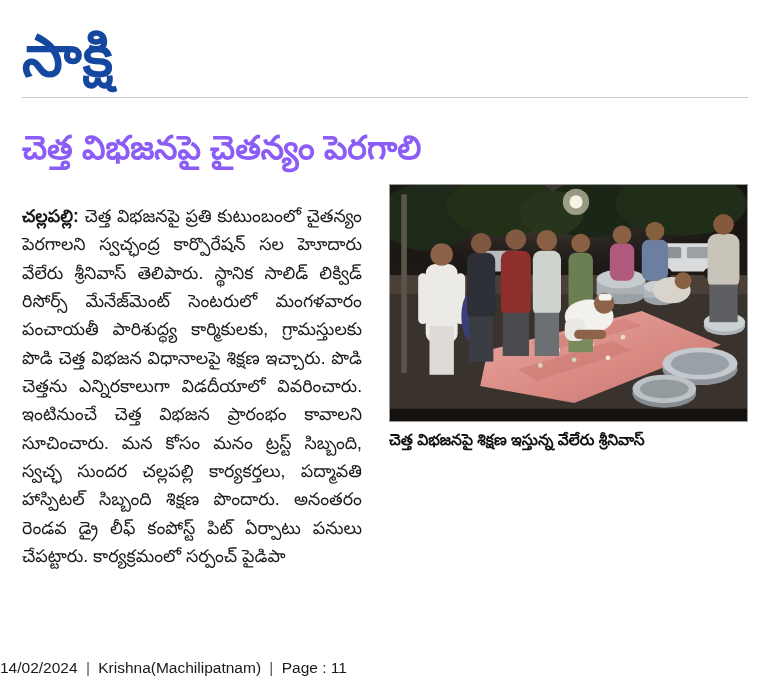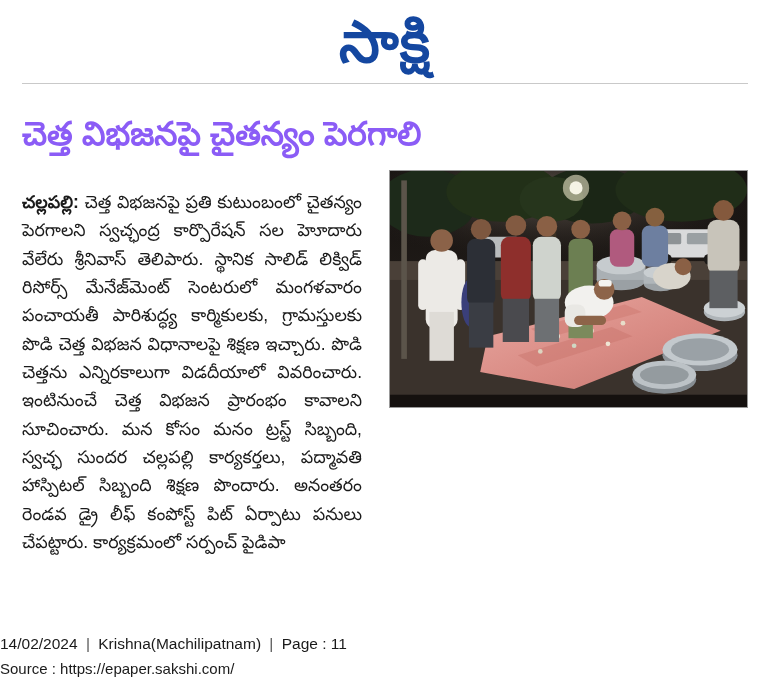--- a/index.html
+++ b/index.html
@@ -17,22 +17,22 @@
   }
   .page {
     position: relative;
     width: 770px;
     height: 699px;
     box-sizing: border-box;
     padding: 0 22px;
   }
   
   .masthead {
-    text-align: center;
-    padding-top: 12px;
+    text-align: left;
+    padding-top: 26px;
     padding-bottom: 6px;
   }
   .masthead-logo {
     display: inline-block;
     font-family: "Liberation Sans", sans-serif;
     font-size: 58px;
     font-weight: bold;
     color: #1447a0;
     letter-spacing: 1px;
     line-height: 1.05;
@@ -247,31 +247,28 @@
           <circle cx="355" cy="42" r="11" fill="#84593d"></circle>
           <rect x="340" y="106" width="30" height="40" fill="#5d5f62"></rect>
 
           <rect x="12" y="10" width="6" height="190" fill="#5b544a"></rect>
 
           <circle cx="198" cy="18" r="14" fill="#fdf6d9" opacity="0.55"></circle>
           <circle cx="198" cy="18" r="7" fill="#fffdf0" opacity="0.9"></circle>
         </svg>
       </div>
 
+      <div class="caption">చెత్త విభజనపై శిక్షణ ఇస్తున్న వేలేరు శ్రీనివాస్</div>
 
     </div>
   </div>
 
   <div class="footer">
     <div class="footer-line1">
       <span>14/02/2024</span>
       <span class="sep">|</span>
       <span>Krishna(Machilipatnam)</span>
       <span class="sep">|</span>
       <span>Page : 11</span>
     </div>
-    <div class="footer-line2">
-      <span>Source :</span>
-      <span>https://epaper.sakshi.com/</span>
-    </div>
   </div>
 
 </div>
 
 </body></html>

